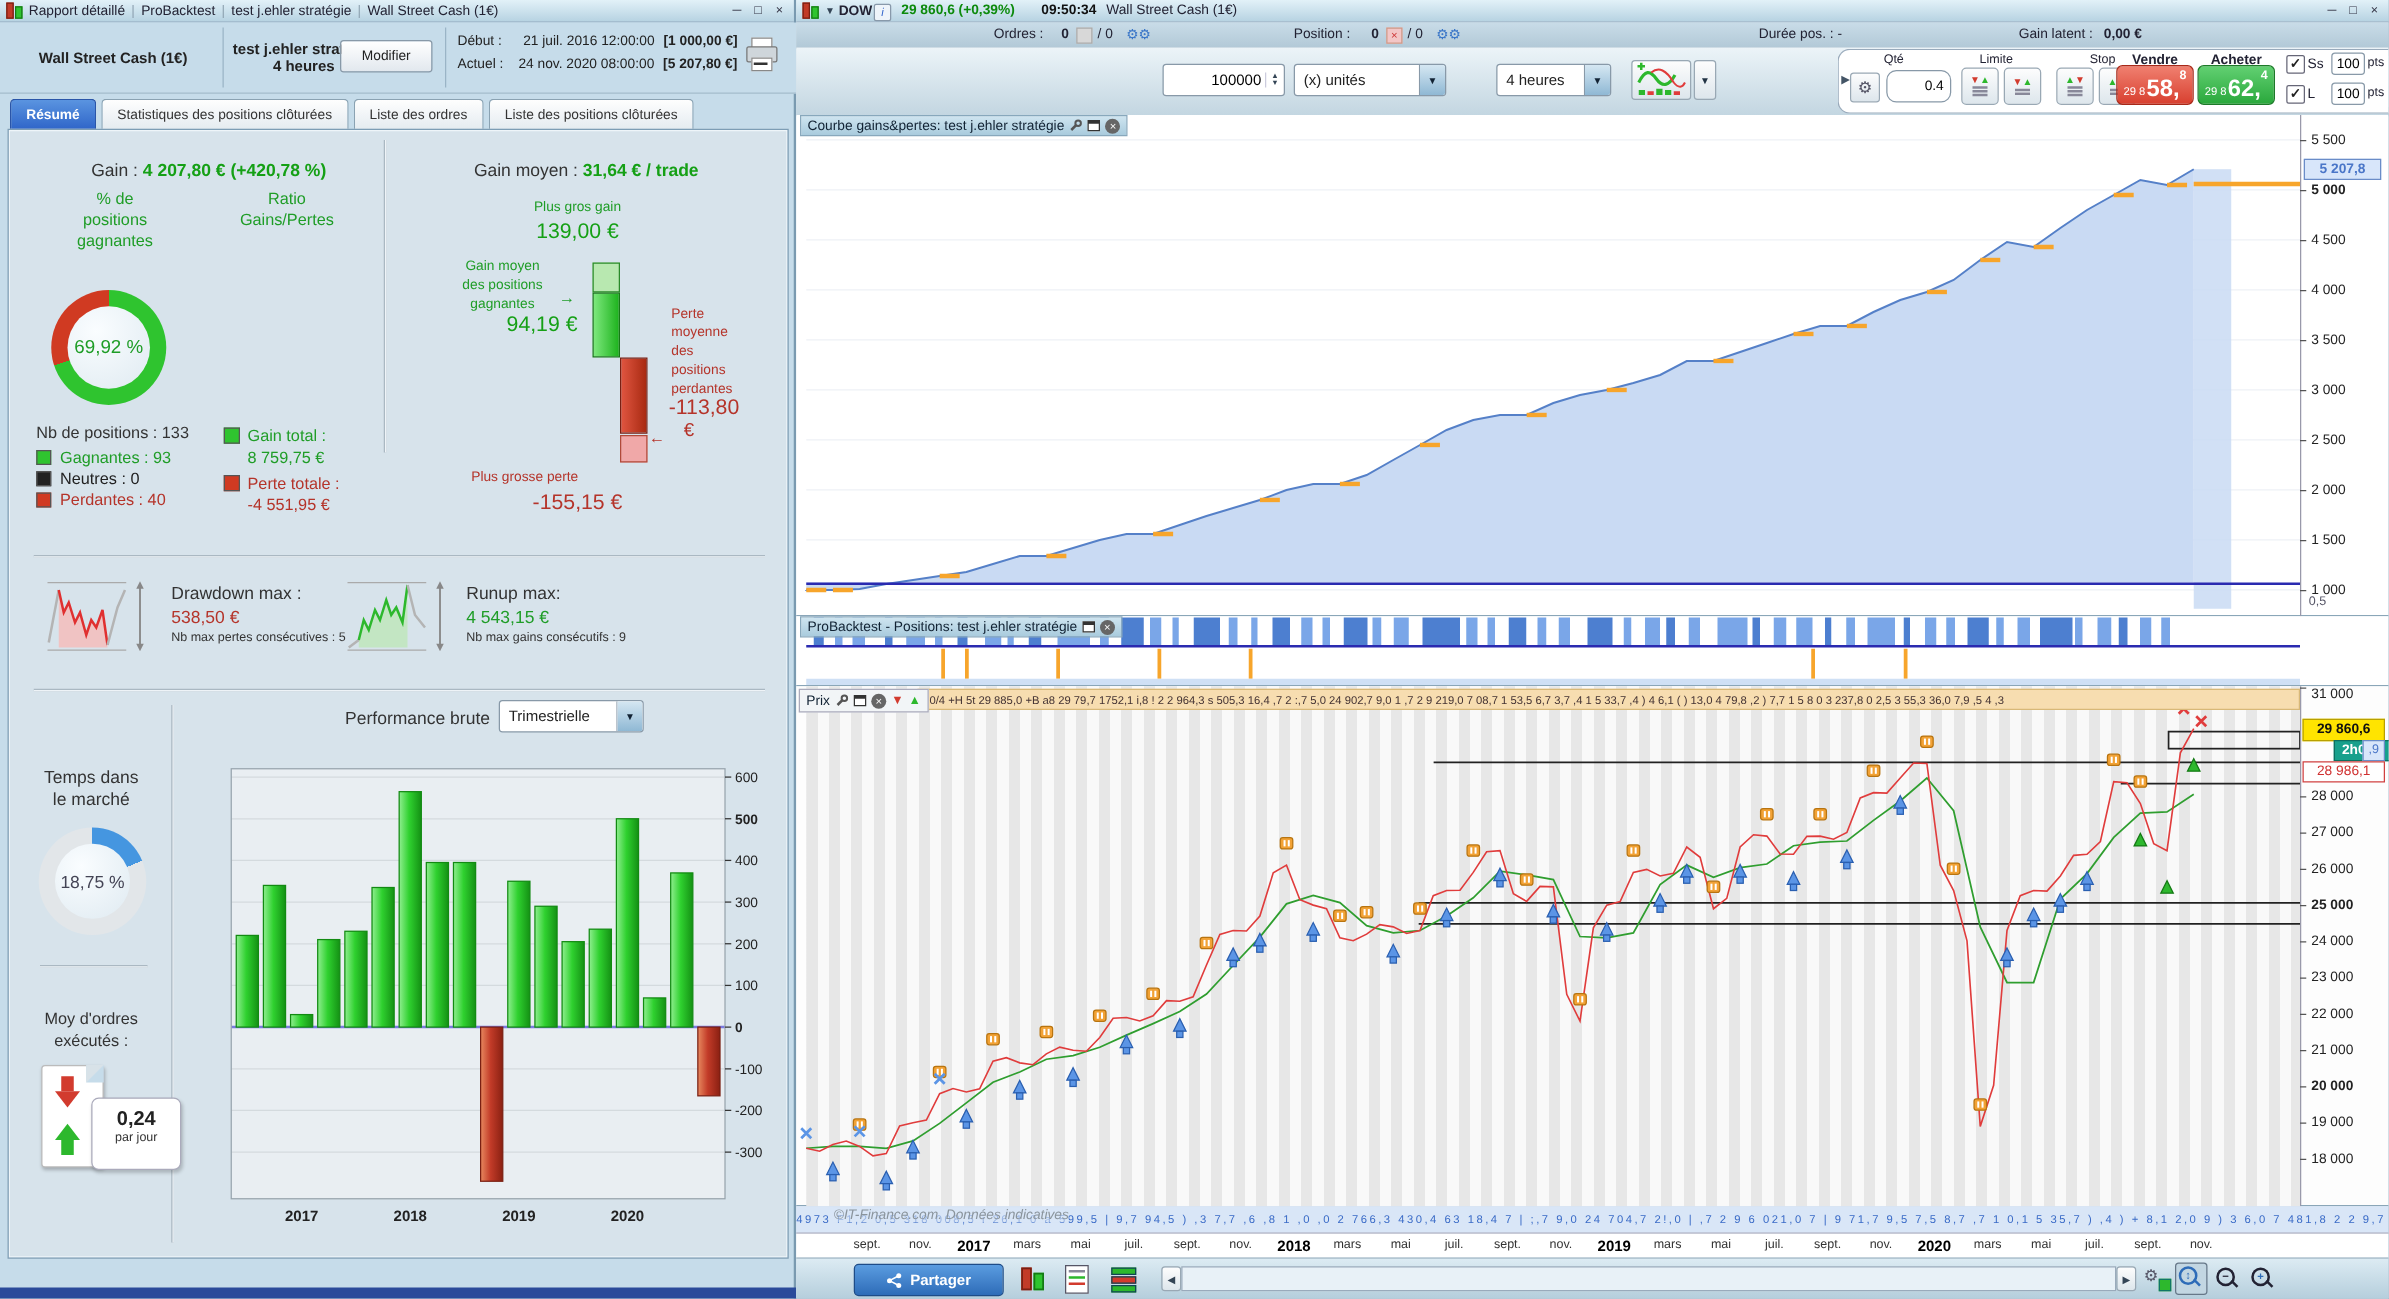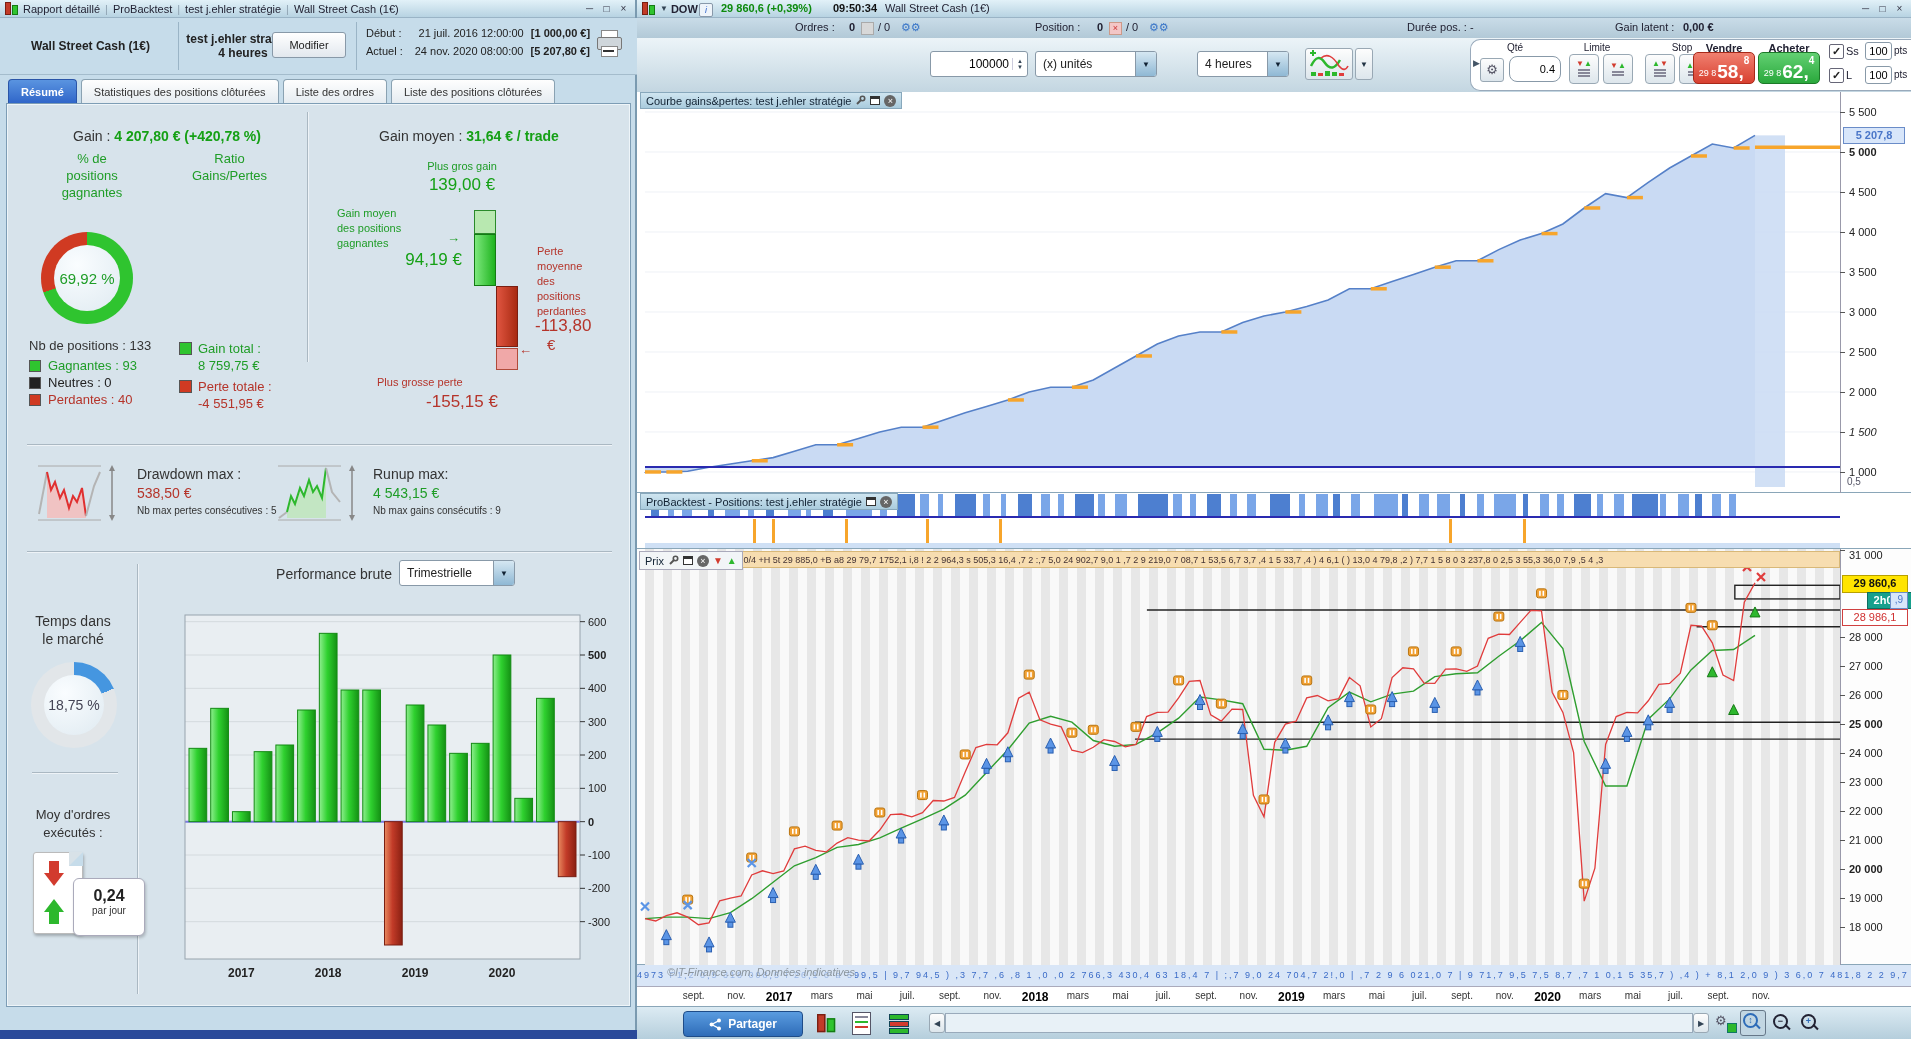--- a/index.html
+++ b/index.html
@@ -169,21 +169,21 @@
       <div class="mini-sq" style="left:172px;top:238px;background:#2fc42f;"></div>
       <div class="abs glabel" style="left:191px;top:237px;font-size:13px;">Gain total :</div>
       <div class="abs glabel" style="left:191px;top:254px;font-size:13px;">8 759,75 €</div>
       <div class="mini-sq" style="left:172px;top:276px;background:#d03a22;"></div>
       <div class="abs rval" style="left:191px;top:275px;font-size:13px;">Perte totale :</div>
       <div class="abs rval" style="left:191px;top:292px;font-size:13px;">-4 551,95 €</div>
 
       <div class="abs glabel" style="left:370px;top:56px;width:170px;text-align:center;font-size:11px;">Plus gros gain</div>
       <div class="abs gval" style="left:370px;top:71px;width:170px;text-align:center;font-size:17px;">139,00 €</div>
       <div id="wf"></div>
-      <div class="abs glabel" style="left:330px;top:102px;width:130px;text-align:left;font-size:11px;line-height:15px;">
+      <div class="abs glabel" style="left:330px;top:102px;width:130px;text-align:center;font-size:11px;line-height:15px;">
         <div>Gain moyen</div>
           <div>des positions</div>
           <div>gagnantes</div>
       </div>
       <div class="abs glabel" style="left:440px;top:126px;font-size:13px;">→</div>
       <div class="abs gval" style="left:330px;top:146px;width:125px;text-align:right;font-size:17px;">94,19 €</div>
       <div class="abs rval" style="left:530px;top:140px;width:80px;font-size:11px;line-height:15px;">
         <div>Perte</div>
           <div>moyenne</div>
           <div>des</div>
@@ -512,21 +512,21 @@
           <div class="axis-lbl" style="left: 1212px; top: 133.986px;">4 000</div>
           <div class="tickdash" style="left: 1203px; top: 139.986px;"></div>
           <div class="axis-lbl" style="left: 1212px; top: 173.982px;">3 500</div>
           <div class="tickdash" style="left: 1203px; top: 179.982px;"></div>
           <div class="axis-lbl" style="left: 1212px; top: 213.978px;">3 000</div>
           <div class="tickdash" style="left: 1203px; top: 219.978px;"></div>
           <div class="axis-lbl" style="left: 1212px; top: 253.974px;">2 500</div>
           <div class="tickdash" style="left: 1203px; top: 259.974px;"></div>
           <div class="axis-lbl" style="left: 1212px; top: 293.97px;">2 000</div>
           <div class="tickdash" style="left: 1203px; top: 299.97px;"></div>
-          <div class="axis-lbl" style="left: 1212px; top: 333.966px; font-style: italic;">1 500</div>
+          <div class="axis-lbl" style="left: 1212px; top: 333.966px;">1 500</div>
           <div class="tickdash" style="left: 1203px; top: 339.966px;"></div>
           <div class="axis-lbl" style="left: 1212px; top: 373.962px;">1 000</div>
           <div class="tickdash" style="left: 1203px; top: 379.962px;"></div>
           <div style="position: absolute; left: 1206px; top: 35.3717px; width: 60px; height: 15px; background: rgb(216, 230, 250); border: 1px solid rgb(106, 140, 200); color: rgb(74, 118, 200); font-weight: bold; font-size: 11px; text-align: center; line-height: 14px;">5 207,8</div>
           <div style="position: absolute; left: 1210px; top: 384px; font-size: 10px; color: rgb(85, 85, 102);">0,5</div>
         </div>
       <div class="pane-h" style="left:3px;top:0;">
         <span>Courbe gains&amp;pertes: test j.ehler stratégie</span>
         <span class="ph-icon">
             <svg width="11" height="11">

